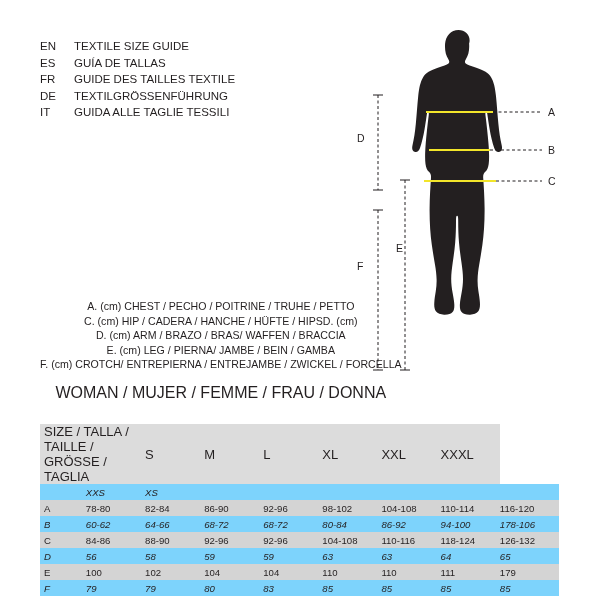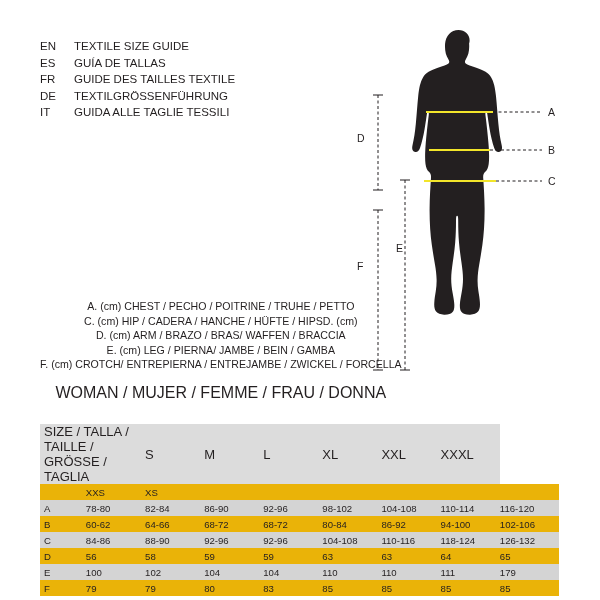--- a/index.html
+++ b/index.html
@@ -79,21 +79,21 @@
   }
   .row-head td {
     background: #dcdcdc;
     font-size: 13px;
     height: 17px;
   }
   .row-head td.cap {
     padding-left: 4px;
   }
   .band-dark td { background: #d4d4d4; }
-  .band-light td { background: #eab308; }
+  .band-light td { background: #7dd3fc; font-style: italic; }
   .col-label {
     width: 42px;
     padding-left: 4px !important;
   }
   .col-v { width: 59.5px; }
 
   
   .figure-area {
     position: absolute;
     left: 330px;
@@ -302,21 +302,21 @@
 
         <tr class="band-light">
           <td class="col-label">B</td>
           <td>60-62</td>
           <td>64-66</td>
           <td>68-72</td>
           <td>68-72</td>
           <td>80-84</td>
           <td>86-92</td>
           <td>94-100</td>
-          <td>102-106</td>
+          <td>178-106</td>
         </tr>
 
         <tr class="band-dark">
           <td class="col-label">C</td>
           <td>84-86</td>
           <td>88-90</td>
           <td>92-96</td>
           <td>92-96</td>
           <td>104-108</td>
           <td>110-116</td>

